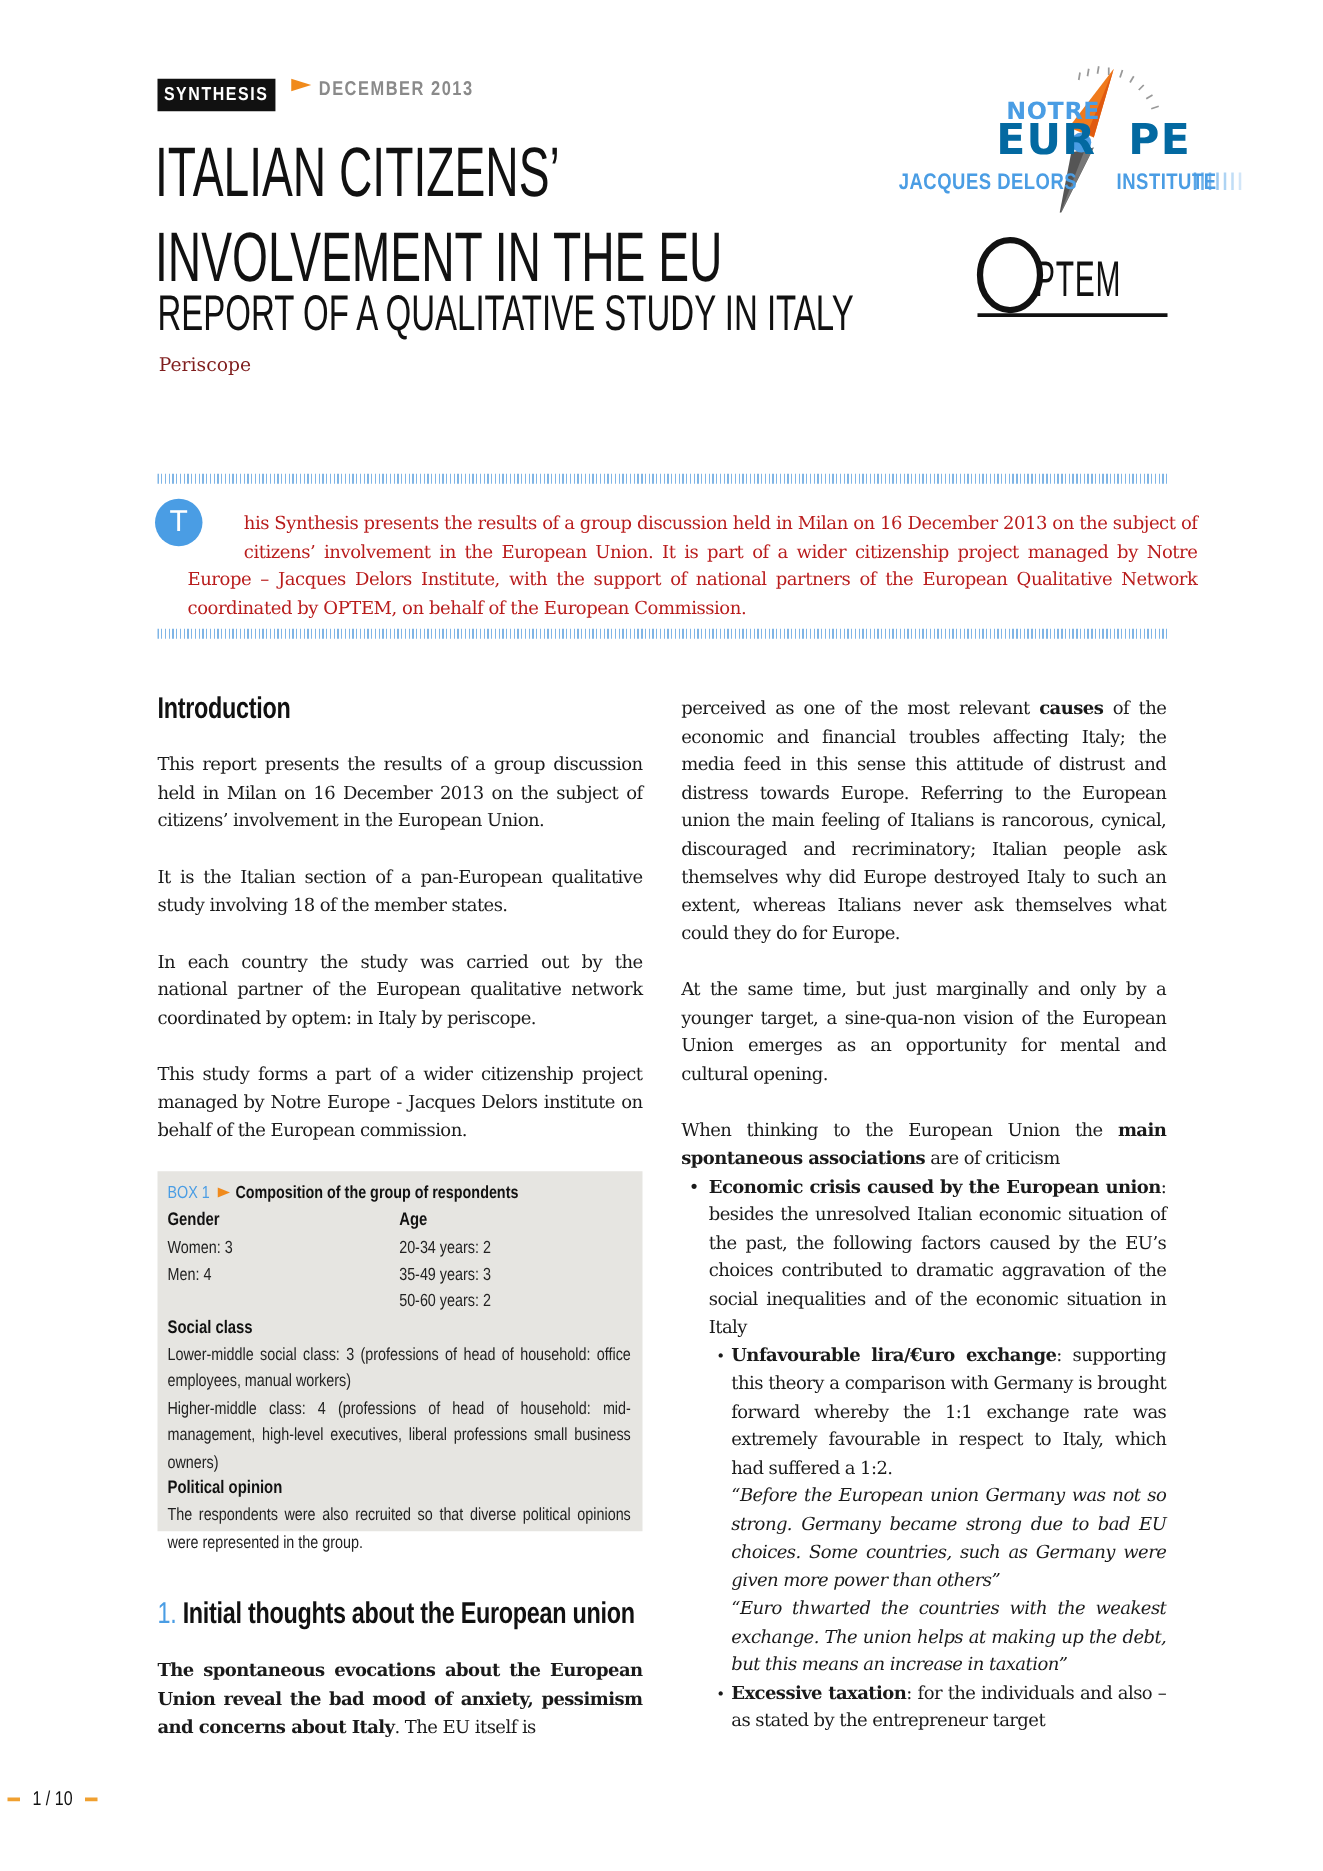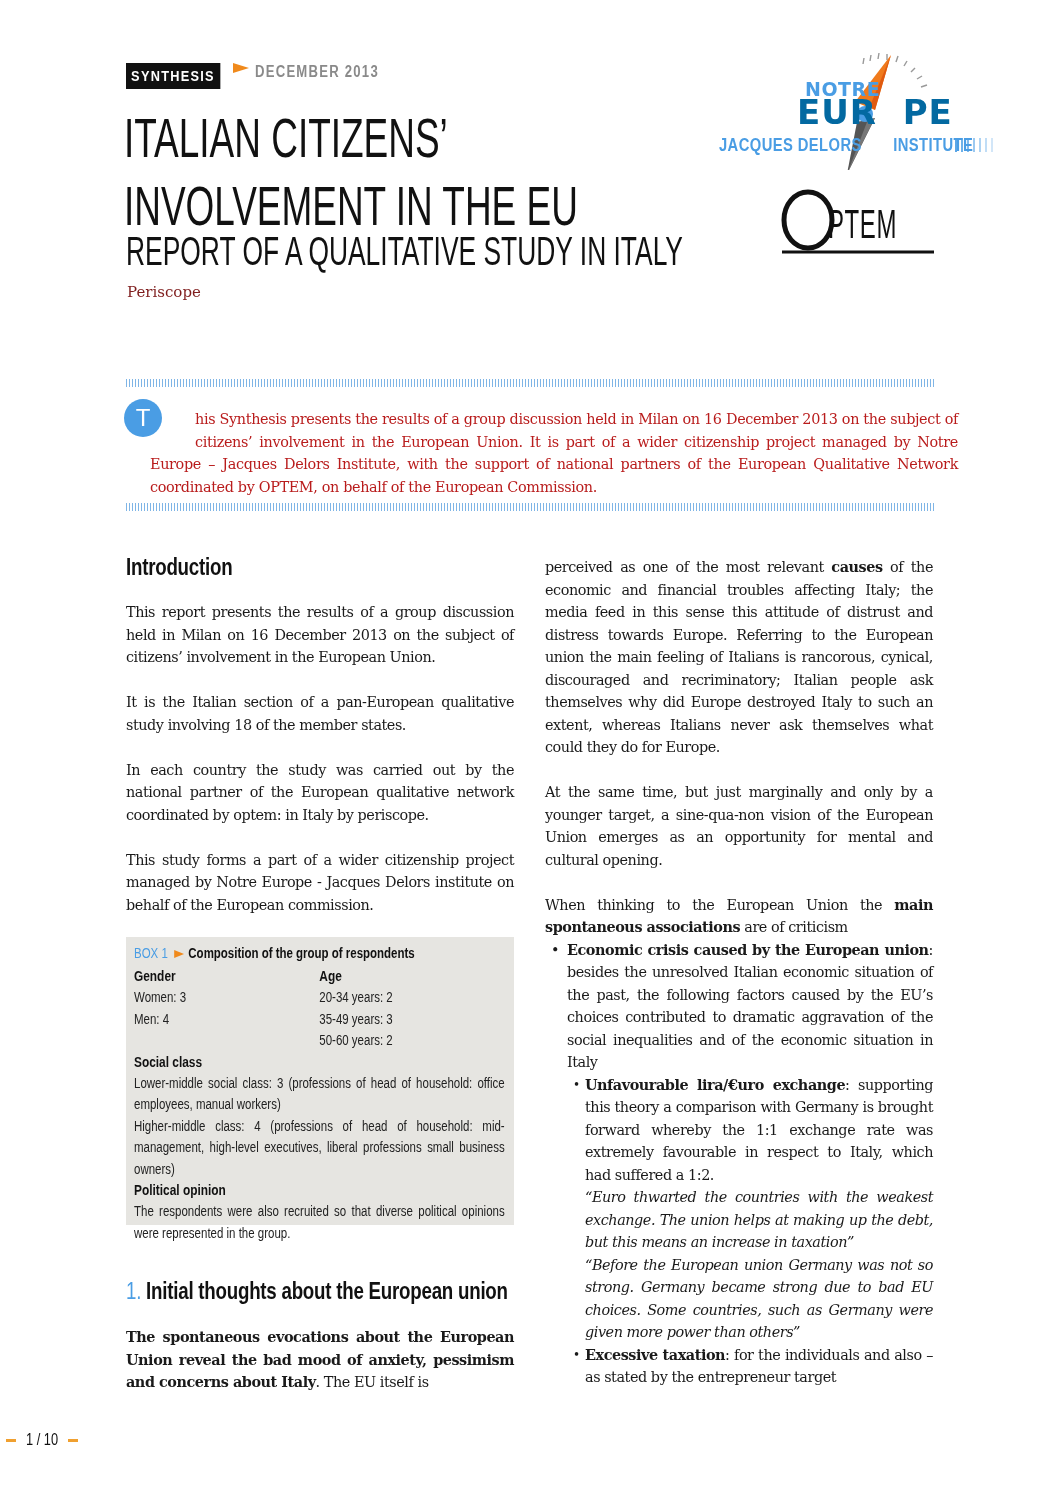--- a/index.html
+++ b/index.html
@@ -178,22 +178,22 @@
 <div class="col col-right">
   <p><span>perceived as one of the most relevant </span><b>causes</b><span> of the economic and financial troubles affecting Italy; the media feed in this sense this attitude of distrust and distress towards Europe. Referring to the European union the main feeling of Italians is rancorous, cynical, discouraged and recriminatory; Italian people ask themselves why did Europe destroyed Italy to such an extent, whereas Italians never ask themselves what could they do for Europe.</span></p>
   <p>At the same time, but just marginally and only by a younger target, a sine-qua-non vision of the European Union emerges as an opportunity for mental and cultural opening.</p>
   <p style="margin-bottom:0;"><span>When thinking to the European Union the </span><b>main spontaneous associations</b><span> are of criticism</span></p>
   <ul class="b1">
     <li>
       <b>Economic crisis caused by the European union</b><span>: besides the unresolved Italian economic situation of the past, the following factors caused by the EU’s choices contributed to dramatic aggravation of the social inequalities and of the economic situation in Italy</span>
       <ul class="b2">
         <li>
           <b>Unfavourable lira/€uro exchange</b><span>: supporting this theory a comparison with Germany is brought forward whereby the 1:1 exchange rate was extremely favourable in respect to Italy, which had suffered a 1:2.</span>
+          <span class="quote">“Before the European union Germany was not so strong. Germany became strong due to bad EU choices. Some countries, such as Germany were given more power than others”</span>
           <span class="quote">“Euro thwarted the countries with the weakest exchange. The union helps at making up the debt, but this means an increase in taxation”</span>
-          <span class="quote">“Before the European union Germany was not so strong. Germany became strong due to bad EU choices. Some countries, such as Germany were given more power than others”</span>
         </li>
         <li>
           <b>Excessive taxation</b><span>: for the individuals and also – as stated by the entrepreneur target</span>
         </li>
       </ul>
     </li>
   </ul>
 </div>
 
 <div class="footer">

